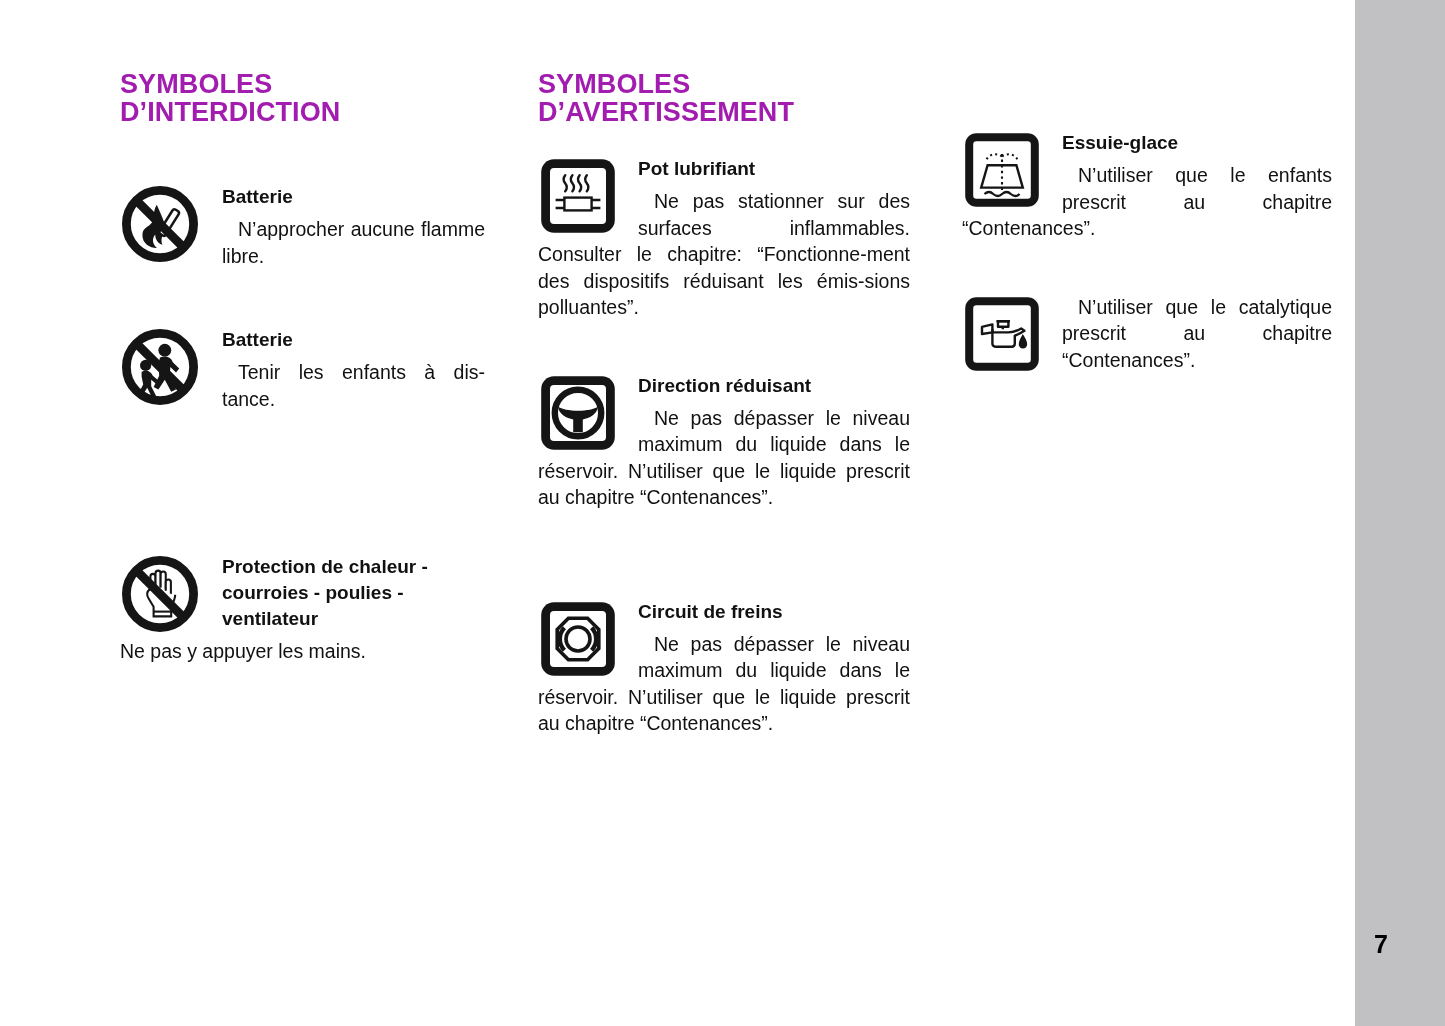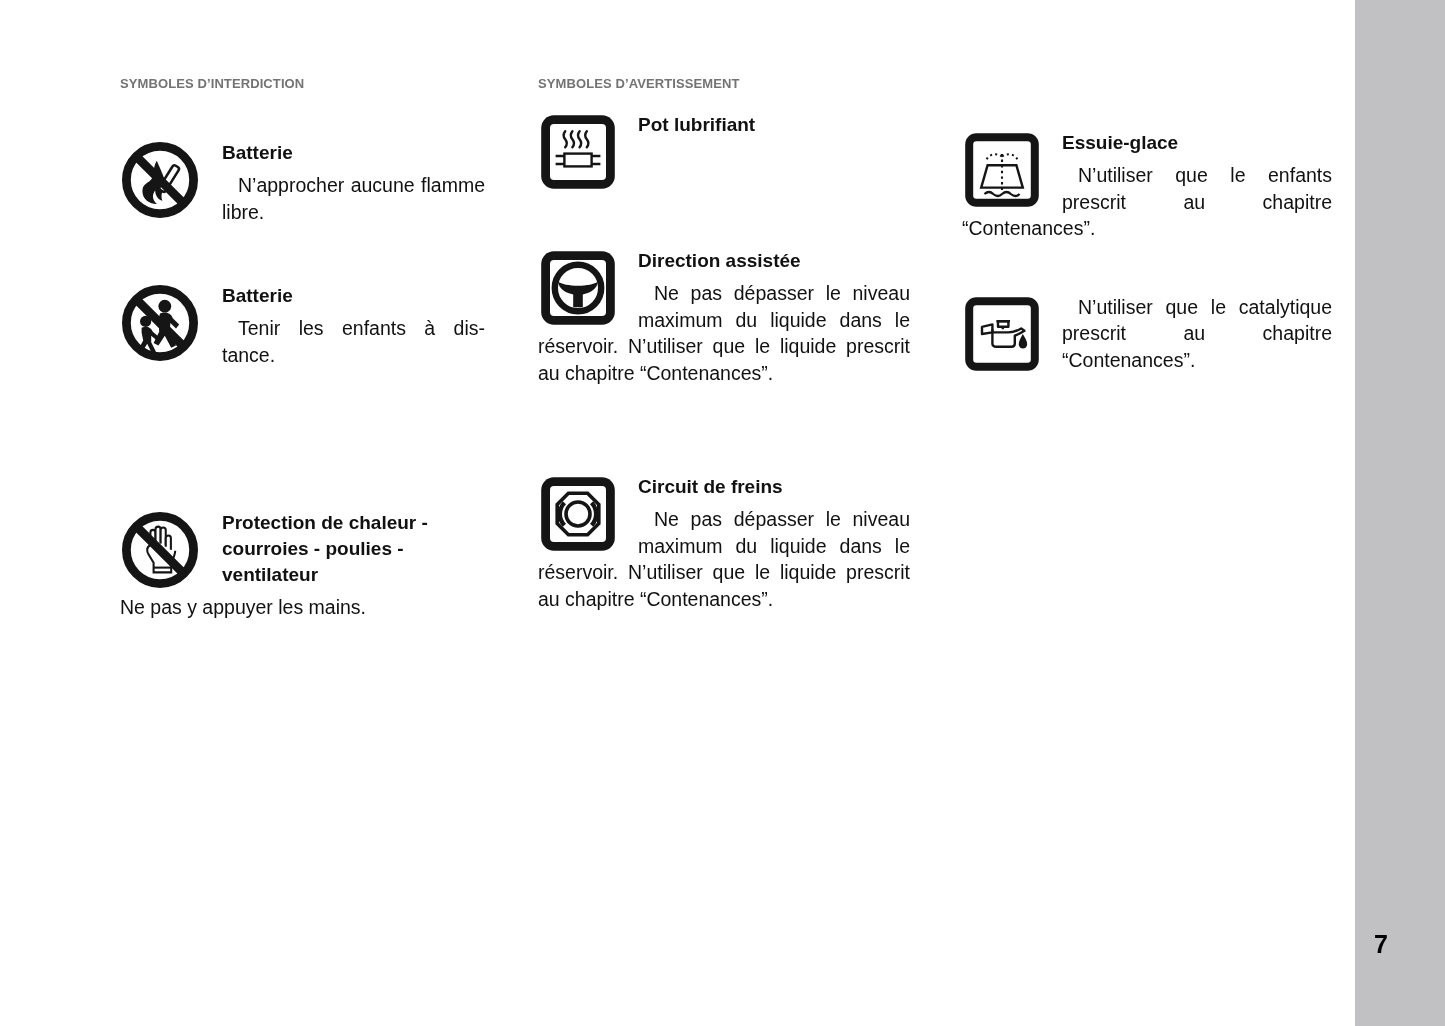--- a/index.html
+++ b/index.html
@@ -47,26 +47,26 @@
   
   .col {
     position: absolute;
     top: 70px;
   }
   .col-1 { left: 120px;  width: 365px; }
   .col-2 { left: 538px;  width: 372px; }
   .col-3 { left: 962px;  width: 370px; }
 
   .section-title {
-    font-size: 13px;
+    font-size: 27px;
     font-weight: bold;
     letter-spacing: 0.1px;
     line-height: 28px;
-    margin: 0 0 0 0;
-    color: #737373;
+    margin: 0 0 16px 0;
+    color: #a21caf;
   }
 
   .title-spacer-1 { height: 42px; }
   .title-spacer-2 { height: 14px; }
 
   
   .entry { position: relative; }
 
   .entry-icon {
     float: left;
@@ -208,35 +208,36 @@
             <path d="M52 44 q4 -5 0 -10 q-4 -5 0 -10"></path>
             <path d="M61 44 q4 -5 0 -10 q-4 -5 0 -10"></path>
           </g>
           <g stroke="#151515" stroke-width="3" fill="none">
             <rect x="33" y="52" width="34" height="16"></rect>
             <path d="M22 55 h11 M67 55 h11 M22 65 h11 M67 65 h11"></path>
           </g>
         </svg>
       </div>
       <div class="entry-heading">Pot lubrifiant</div>
+      <p class="entry-body indent">Ne pas stationner sur des surfaces inflammables. Consulter le chapitre: “Fonctionne-ment des dispositifs réduisant les émis-sions polluantes”.</p>
     </div>
 
     <div class="row-gap-2"></div>
 
     <div class="entry clearfix">
       <div class="entry-icon narrow">
         <svg viewBox="0 0 100 100" width="80" height="80" aria-hidden="true">
           <rect x="4" y="4" width="92" height="92" rx="16" fill="#151515"></rect>
           <rect x="15" y="15" width="70" height="70" rx="5" fill="#ffffff"></rect>
           <circle cx="50" cy="50" r="29" fill="none" stroke="#151515" stroke-width="8"></circle>
           <path d="M25 42 C33 49 67 49 75 42 C74 52 64 57 56 58 L56 74 L44 74 L44 58
                    C36 57 26 52 25 42 Z" fill="#151515"></path>
         </svg>
       </div>
-      <div class="entry-heading">Direction assistée</div>
+      <div class="entry-heading">Direction réduisant</div>
       <p class="entry-body indent">Ne pas dépasser le niveau maximum du liquide dans le réservoir. N’utiliser que le liquide prescrit au chapitre “Contenances”.</p>
     </div>
 
     <div class="row-gap-4"></div>
 
     <div class="entry clearfix">
       <div class="entry-icon narrow">
         <svg viewBox="0 0 100 100" width="80" height="80" aria-hidden="true">
           <rect x="4" y="4" width="92" height="92" rx="16" fill="#151515"></rect>
           <rect x="15" y="15" width="70" height="70" rx="5" fill="#ffffff"></rect>

